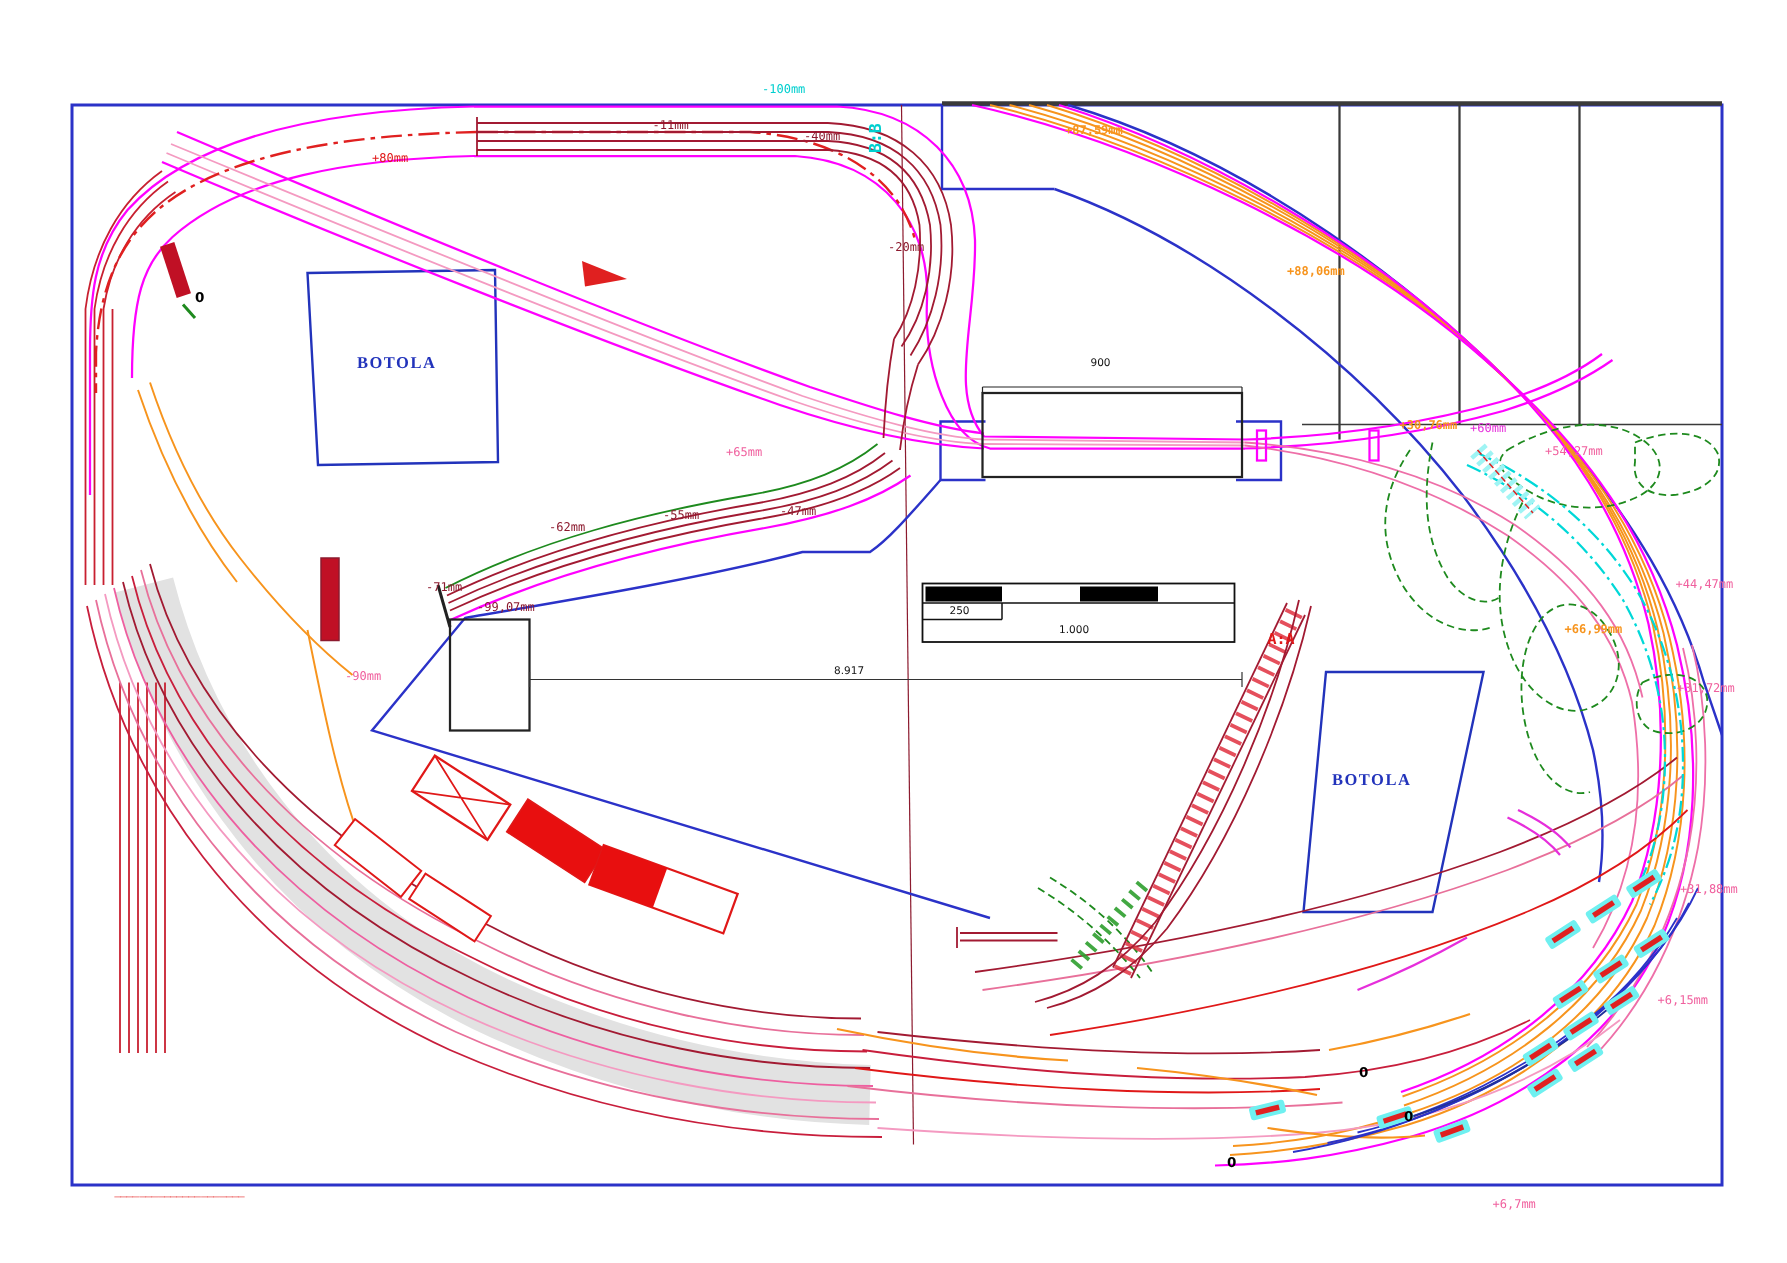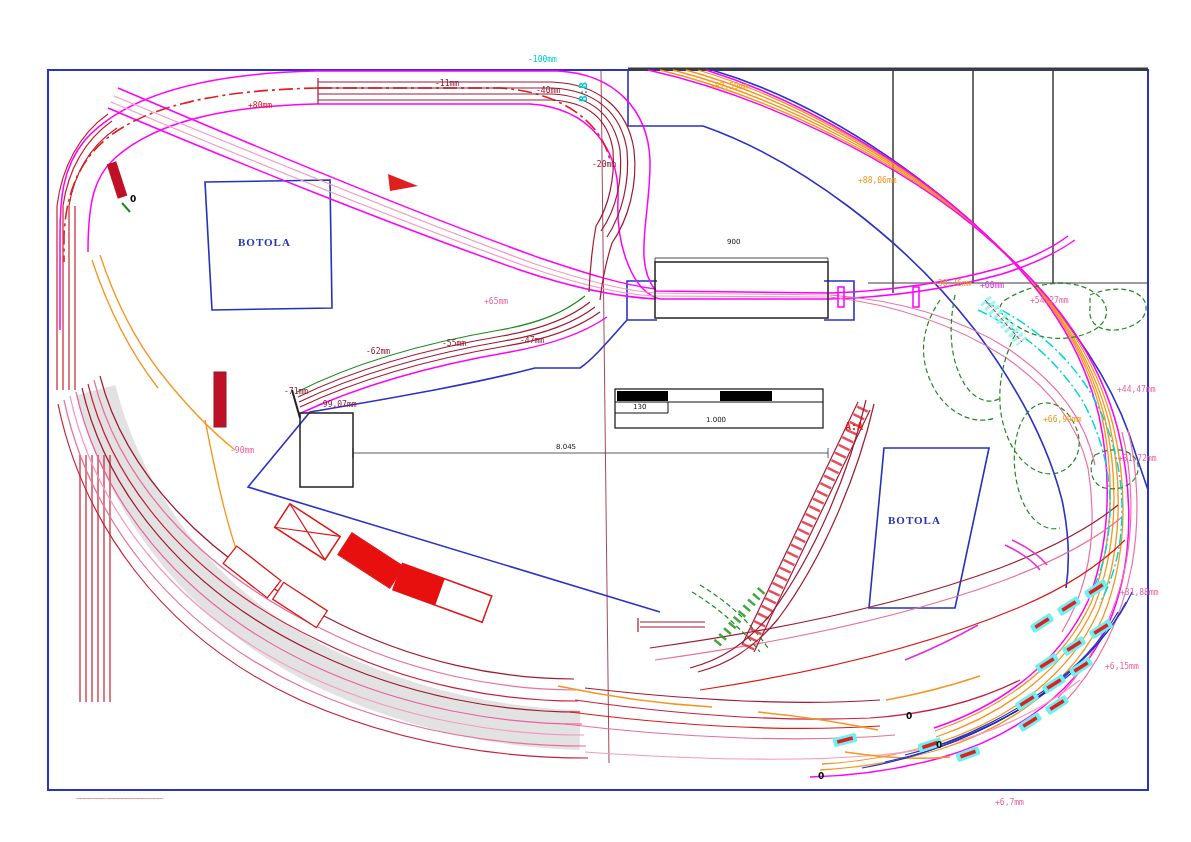--- a/index.html
+++ b/index.html
@@ -2,21 +2,21 @@
 <html><head>
 <meta charset="utf-8">
 <style>
   html,body{margin:0;padding:0;background:#fff;}
   #stage{position:relative;width:1191px;height:842px;background:#ffffff;overflow:hidden;
          font-family:"DejaVu Sans",sans-serif;}
   #plan-svg{position:absolute;left:0;top:0;}
   .lbl{position:absolute;font:8px "DejaVu Sans Mono",monospace;white-space:nowrap;z-index:5;}
   .c-dkred{color:#8C1A2E;}
   .c-red{color:#E01818;text-align:center;}
-  .c-org{color:#F7941D;}
+  .c-org{color:#F7941D;font-weight:bold;}
   .c-pink{color:#F0609E;}
   .c-mag{color:#E62EDB;}
   .c-cyan{color:#00CFCF;}
   .botola{position:absolute;font:bold 11px "Liberation Serif",serif;color:#2233BB;
           letter-spacing:1px;z-index:5;}
   .zero{position:absolute;font:bold 9px "DejaVu Sans",sans-serif;color:#000;z-index:5;}
   .dim{position:absolute;font:7px "DejaVu Sans",sans-serif;color:#111;z-index:5;}
   .vert{transform:rotate(-90deg);transform-origin:left top;font-size:11px;font-weight:bold;}
   .aa{font:bold 10px "DejaVu Sans Mono",monospace;color:#E01818;}
   .footer-note{position:absolute;font:5px "DejaVu Sans",sans-serif;color:#E00000;
@@ -317,21 +317,21 @@
 
   <g>
     <path d="M 122,203 L 130,212" stroke="#1E8A1E" stroke-width="2"></path>
   </g>
 </svg>
 
 <div class="lbl c-red" style="left:248px;top:101px">+80mm</div>
 <div class="lbl c-dkred" style="left:435px;top:79px">-11mm</div>
 <div class="lbl c-dkred" style="left:536px;top:86px">-40mm</div>
 <div class="lbl c-dkred" style="left:592px;top:160px">-20mm</div>
-<div class="lbl c-cyan" style="left:528px;top:55px">-100mm</div>
+<div class="lbl c-cyan" style="left:508px;top:55px">-100mm</div>
 <div class="lbl c-cyan vert" style="left:577px;top:102px">B:B</div>
 <div class="lbl c-org" style="left:710px;top:82px">+87,59mm</div>
 <div class="lbl c-org" style="left:858px;top:176px">+88,06mm</div>
 <div class="lbl c-pink" style="left:484px;top:297px">+65mm</div>
 <div class="lbl c-dkred" style="left:520px;top:336px">-47mm</div>
 <div class="lbl c-dkred" style="left:442px;top:339px">-55mm</div>
 <div class="lbl c-dkred" style="left:366px;top:347px">-62mm</div>
 <div class="lbl c-dkred" style="left:284px;top:387px">-71mm</div>
 <div class="lbl c-dkred" style="left:318px;top:400px">-99,07mm</div>
 <div class="lbl c-pink" style="left:230px;top:446px">-90mm</div>
@@ -348,19 +348,19 @@
 
 <div class="botola" style="left:238px;top:236px">BOTOLA</div>
 <div class="botola" style="left:888px;top:514px">BOTOLA</div>
 
 <div class="zero" style="left:130px;top:194px">0</div>
 <div class="zero" style="left:906px;top:711px">0</div>
 <div class="zero" style="left:936px;top:740px">0</div>
 <div class="zero" style="left:818px;top:771px">0</div>
 
 <div class="dim" style="left:727px;top:238px">900</div>
-<div class="dim" style="left:556px;top:443px">8.045</div>
-<div class="dim" style="left:633px;top:403px">130</div>
+<div class="dim" style="left:556px;top:443px">8.917</div>
+<div class="dim" style="left:633px;top:403px">250</div>
 <div class="dim" style="left:706px;top:416px">1.000</div>
 
 <div class="footer-note" style="left:76px;top:795px">———— ——— ——————— ——— ————</div>
 
 </div>
 
 </body></html>

